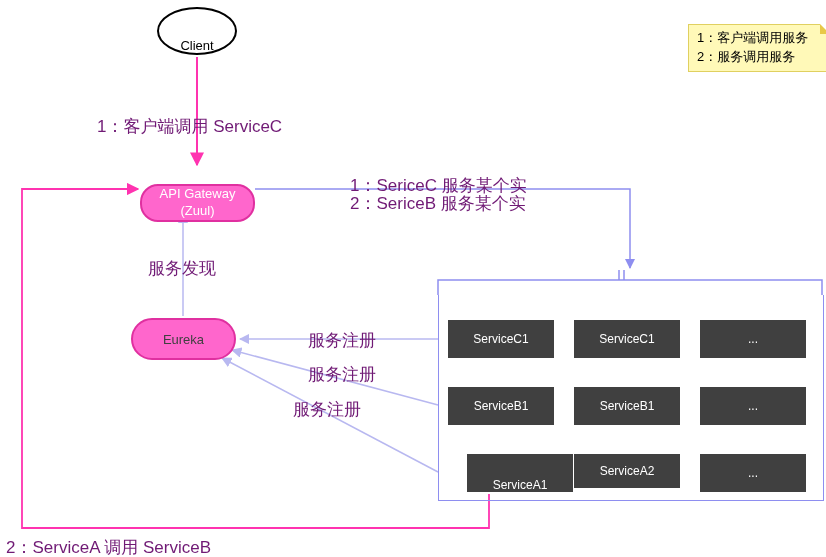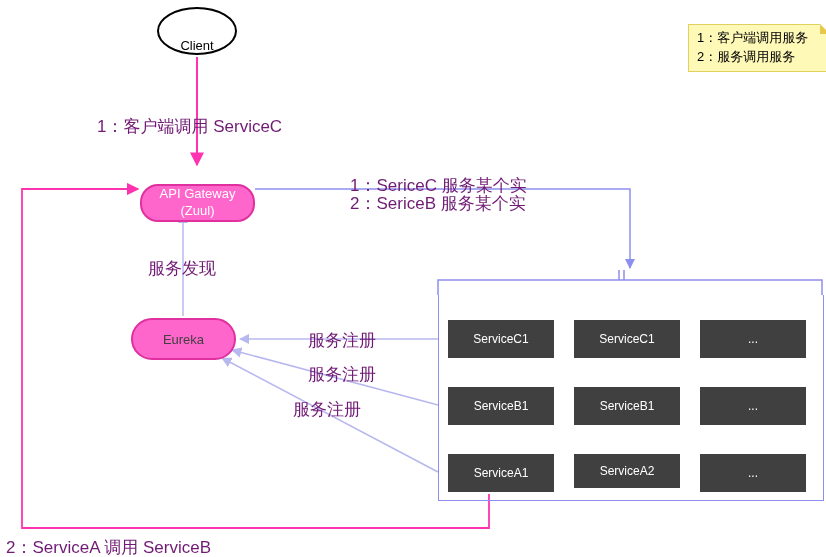--- a/index.html
+++ b/index.html
@@ -142,21 +142,21 @@
 <div class="node service-box" style="left:448px; top:387px; width:106px; height:38px;">
     <span>ServiceB1</span>
   </div>
 <div class="node service-box" style="left:574px; top:387px; width:106px; height:38px;">
     <span>ServiceB1</span>
   </div>
 <div class="node service-box" style="left:700px; top:387px; width:106px; height:38px;">
     <span>...</span>
   </div>
 
-<div class="node service-box" style="left:448px; top:454px; width:106px; height:38px;">
+<div class="node service-box" style="left:467px; top:454px; width:106px; height:38px;align-items:flex-end;">
     <span>ServiceA1</span>
   </div>
 <div class="node service-box" style="left:574px; top:454px; width:106px; height:34px;">
     <span>ServiceA2</span>
   </div>
 <div class="node service-box" style="left:700px; top:454px; width:106px; height:38px;">
     <span>...</span>
   </div>
 
 <div class="label" style="left:97px; top:115px;">1：客户端调用 ServiceC</div>

